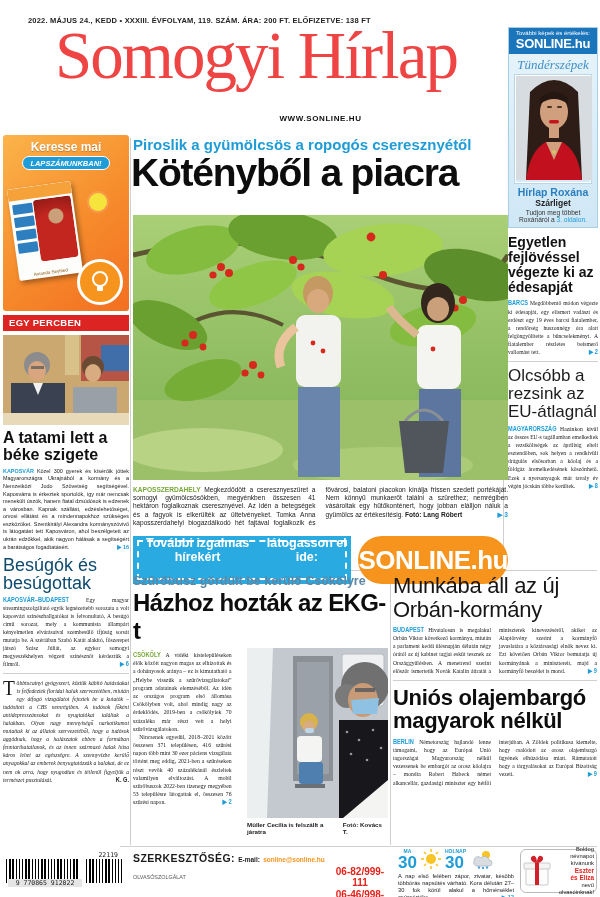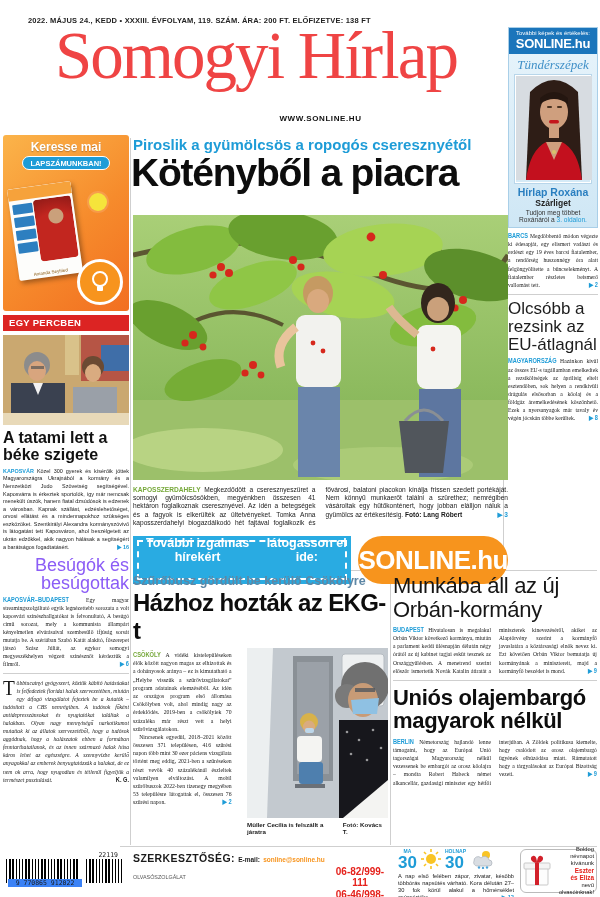--- a/index.html
+++ b/index.html
@@ -24,51 +24,51 @@
   .credit{font-weight:bold;}
   .sq{transform:scaleX(.88);transform-origin:0 0;width:113.6%;}
   .just{text-align:justify;}
   
   .leftcol{position:absolute;left:3px;top:135px;width:126px;height:710px;overflow:hidden;}
   .promo{position:relative;height:176px;border-radius:3px;overflow:hidden;
          background:linear-gradient(140deg,#fbb44a 0%,#f68b2c 55%,#f26f21 100%);}
   .promo .k1{margin-top:5px;text-align:center;color:#fff;font-weight:bold;font-size:12px;
              text-shadow:0 1px 1px rgba(0,0,0,.25);}
   .promo .k2{width:max-content;margin:2px auto 8px;background:#1e9cd7;border:1px solid #fff;
-             color:#fff;font-weight:bold;font-size:7.5px;padding:1.5px 7px;border-radius:8px;}
+             color:#fff;font-weight:bold;font-size:7.5px;padding:1.5px 7px;border-radius:8px;font-style:italic;}
   .mag{position:absolute;left:10px;top:50px;width:64px;height:92px;background:#fdfdfb;
        border-radius:2px;transform:rotate(-8deg);box-shadow:2px 3px 5px rgba(0,0,0,.35);overflow:hidden;}
   .mag .mast{height:12px;background:#f6a23b;}
   .mag .blk{position:absolute;left:3px;width:20px;height:10px;background:#2d7fc0;border-radius:1px;}
   .mag .model{position:absolute;right:2px;top:14px;width:38px;height:62px;
               background:radial-gradient(circle at 55% 30%,#caa07b 0 7px,transparent 8px),
                          radial-gradient(circle at 50% 70%,#c2261f 0 60%,#8f1a17 100%);border-radius:4px;}
   .mag .mname{position:absolute;bottom:2px;width:100%;text-align:center;font-size:4.5px;color:#8a5a12;}
   .burst{position:absolute;right:22px;top:58px;width:18px;height:18px;border-radius:50%;
          background:#f5e43b;box-shadow:0 0 0 2px #fff2;}
   .bulb{position:absolute;right:6px;bottom:6px;width:40px;height:40px;border-radius:50%;
         background:#f7941d;border:3px solid #fff;display:flex;align-items:center;justify-content:center;}
   .strip{margin-top:4px;height:16px;background:#dc2423;color:#fff;font-weight:bold;font-size:9.5px;
          line-height:16px;padding-left:6px;letter-spacing:.3px;}
   .lphoto{margin-top:4px;height:90px;}
   .h-left{margin-top:5px;font-size:16px;line-height:1.06;font-weight:bold;color:#111;}
-  .h-light{margin-top:6px;font-size:18px;line-height:1.02;font-weight:normal;color:#8b5cf6;text-align:right;}
+  .h-light{margin-top:6px;font-size:18px;line-height:1.02;font-weight:normal;color:#0c4a6e;}
   .h-red{margin-top:6px;font-size:19px;color:#e0393b;font-weight:normal;}
   .b-sans{margin-top:3px;font-size:6.2px;line-height:1.22;}
   .b-serif{margin-top:3px;font-family:"Liberation Serif",serif;font-size:6.4px;line-height:1.25;}
   .b-ital{margin-top:3px;font-family:"Liberation Serif",serif;font-style:italic;font-size:6.4px;line-height:1.26;}
   .dropcap{float:left;font-size:22px;line-height:18px;padding-right:2px;font-style:normal;
            font-family:"Liberation Serif",serif;}
   .sig{font-weight:bold;font-style:normal;float:right;font-family:"Liberation Sans",sans-serif;}
   
   .barcode{position:absolute;left:6px;bottom:6px;width:118px;height:40px;}
   .bc-top{position:absolute;right:6px;top:0;font-family:"DejaVu Sans Mono",monospace;font-size:6.5px;}
   .bars{position:absolute;top:8px;height:24px;background:repeating-linear-gradient(90deg,#000 0 1.5px,#fff 1.5px 3.2px);}
   .bars.b1{left:0;width:74px;} .bars.b2{left:80px;width:36px;}
-  .bc-num{position:absolute;left:2px;top:28px;width:74px;text-align:center;background:#3b82f6;
+  .bc-num{position:absolute;left:2px;top:28px;width:74px;text-align:center;background:#e5e5e5;
           font-family:"DejaVu Sans Mono",monospace;font-size:6.5px;}
   
   .kicker{position:absolute;left:133px;top:136px;font-size:15px;font-weight:bold;color:#1e9cd7;}
   .mainhead{position:absolute;left:131px;top:151px;width:378px;font-size:39px;font-weight:bold;
             letter-spacing:-1.2px;color:#0d0d0d;}
   .mainphoto{position:absolute;left:133px;top:215px;width:375px;height:265px;}
   .capwrap{position:absolute;left:133px;top:486px;width:375px;height:46px;overflow:hidden;}
   .caption{column-count:2;column-gap:10px;font-size:6.6px;line-height:1.25;}
   
   .sbanner{position:absolute;left:133px;top:536px;width:375px;height:48px;display:flex;}
@@ -364,20 +364,21 @@
           <path d="M10 104 Q14 74 30 66 L38 72 L46 66 Q62 74 66 104 Z" fill="#c3101e"></path>
           <polygon points="30,66 46,66 38,84" fill="#cf9f7e"></polygon>
           <circle cx="38" cy="76" r="2" fill="#d8c26a"></circle>
         </svg>
       </div>
       <div class="t-name">Hírlap Roxána</div>
       <div class="t-town">Szárliget</div>
       <div class="t-more"><span>Tudjon meg többet Roxánáról a </span><span class="blue">3. oldalon.</span></div>
     </div>
 
+    <div class="h-right-b">Egyetlen fejlövéssel végezte ki az édesapját</div>
     <div class="rbody just sq">
       <span class="loc">BARCS</span><span> Megdöbbentő módon végezte ki édesapját, egy elismert vadászt és erdészt egy 19 éves barcsi fiatalember, a rendőrség huszonnégy óra alatt felgöngyölítette a bűncselekményt. A fiatalember részletes beismerő vallomást tett. </span>
       <span class="pg">▶ 2</span>
     </div>
 
     <hr class="rule">
 
     <div class="h-right-l">Olcsóbb a rezsink az EU-átlagnál</div>
     <div class="rbody just sq">
       <span class="loc">MAGYARORSZÁG</span><span> Hazánkon kívül az összes EU-s tagállamban emelkedtek a rezsiköltségek az áprilisig eltelt esztendőben, sok helyen a rendkívüli drágulás elsősorban a kőolaj és a földgáz áremelkedésének köszönhető. Ezek a nyersanyagok már tavaly év végén jócskán többe kerültek. </span>

